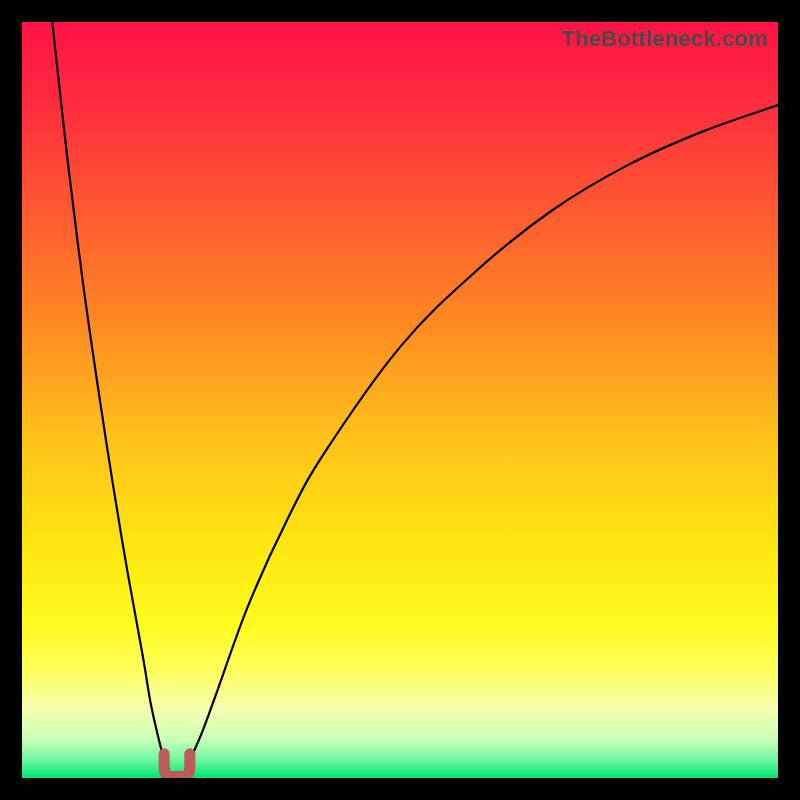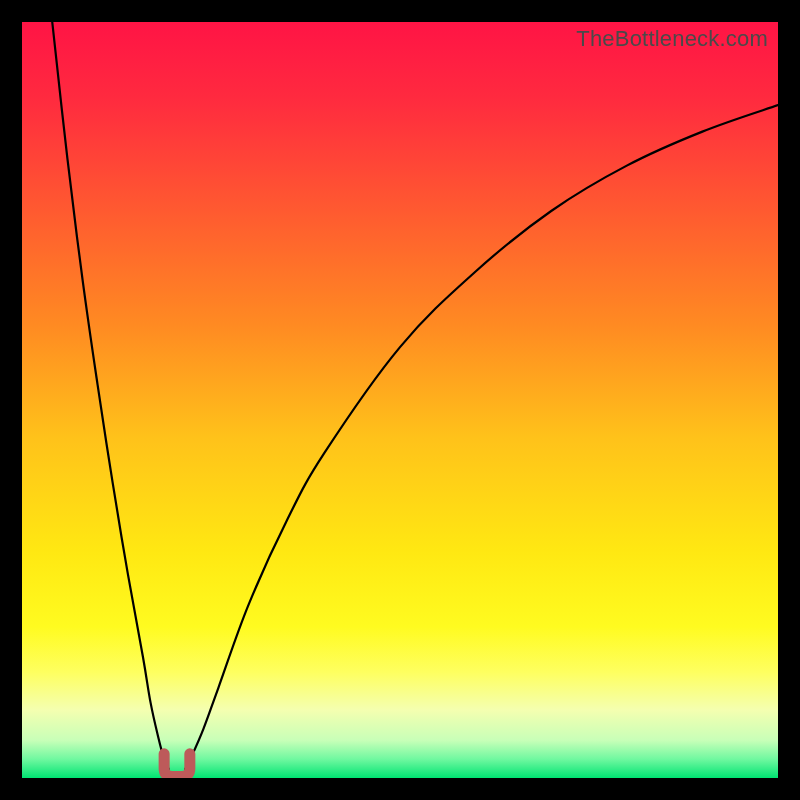--- a/index.html
+++ b/index.html
@@ -29,21 +29,21 @@
     position: absolute;
     left: 0; top: 0; right: 0; bottom: 0;
   }
   .watermark {
     position: absolute;
     top: 4px;
     right: 10px;
     color: #4a4a4a;
     font-size: 22px;
     letter-spacing: 0.2px;
-    font-weight: 400;
+    font-weight: 700;
   }
   svg.curve {
     position: absolute;
     left: 0; top: 0;
     width: 756px; height: 756px;
   }
 </style>
 </head>
 <body>
 

